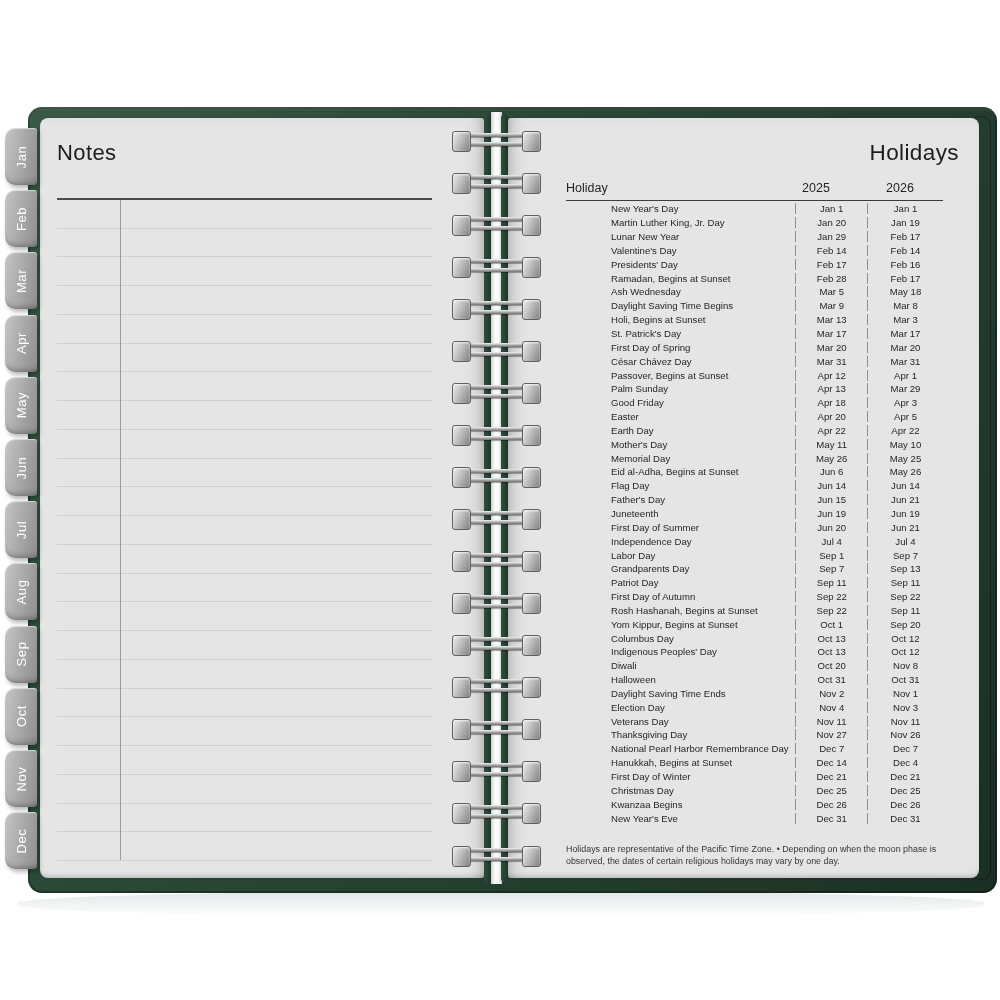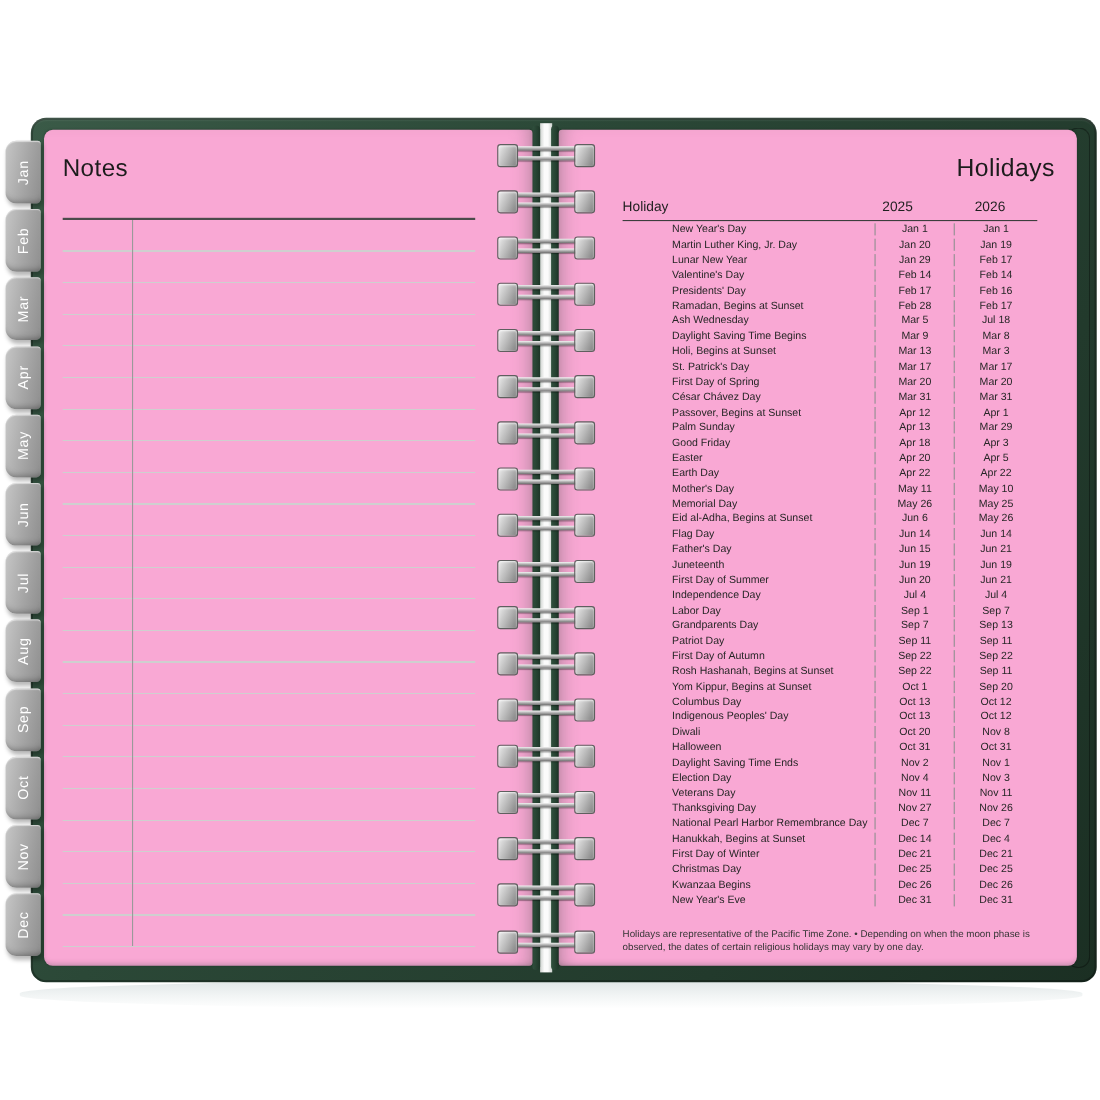--- a/index.html
+++ b/index.html
@@ -19,21 +19,21 @@
 
   
   #spine-center{position:absolute;left:491px;top:112px;width:11px;height:772px;
     background:linear-gradient(to right,#cfd3d0,#fbfbfb 35%,#fbfbfb 65%,#cfd3d0);}
   .spine-strip{position:absolute;top:114px;width:7px;height:768px;border-radius:4px;
     background:linear-gradient(to right,#31513e,#1e3628);}
   #spine-strip-left{left:484px;}
   #spine-strip-right{left:501px;}
 
   
-  .page{position:absolute;top:118px;height:760px;background:#f9a8d4;}
+  .page{position:absolute;top:118px;height:760px;background:#e5e5e5;}
   #left-page{left:40px;width:444px;border-radius:8px 3px 3px 8px;
     box-shadow:inset -14px 0 18px -14px rgba(60,70,65,.45), inset 0 -4px 6px -4px rgba(60,70,65,.4), 0 0 2px rgba(0,0,0,.2);}
   #right-page{left:508px;width:455px;border-radius:3px 8px 8px 3px;
     box-shadow:inset 14px 0 18px -14px rgba(60,70,65,.45), inset 0 -4px 6px -4px rgba(60,70,65,.4), 0 0 2px rgba(0,0,0,.2);padding-left:16px;}
 
   
   #notes-title{position:absolute;left:17px;top:22px;font-size:22px;color:#1c1c1c;letter-spacing:.4px;}
   #notes-head-rule{position:absolute;left:17px;top:80px;width:375px;height:2px;background:#4b4b4b;}
   #notes-lines{position:absolute;left:17px;top:82px;width:375px;height:661px;
     background:repeating-linear-gradient(to bottom,rgba(0,0,0,0) 0 27.7px,#cfcfcf 27.7px 28.74px);}
@@ -128,21 +128,21 @@
             <span class="c2">Feb 16</span>
           </div>
           <div class="trow">
             <span class="c0">Ramadan, Begins at Sunset</span>
             <span class="c1">Feb 28</span>
             <span class="c2">Feb 17</span>
           </div>
           <div class="trow">
             <span class="c0">Ash Wednesday</span>
             <span class="c1">Mar 5</span>
-            <span class="c2">Jul 18</span>
+            <span class="c2">May 18</span>
           </div>
           <div class="trow">
             <span class="c0">Daylight Saving Time Begins</span>
             <span class="c1">Mar 9</span>
             <span class="c2">Mar 8</span>
           </div>
           <div class="trow">
             <span class="c0">Holi, Begins at Sunset</span>
             <span class="c1">Mar 13</span>
             <span class="c2">Mar 3</span>

